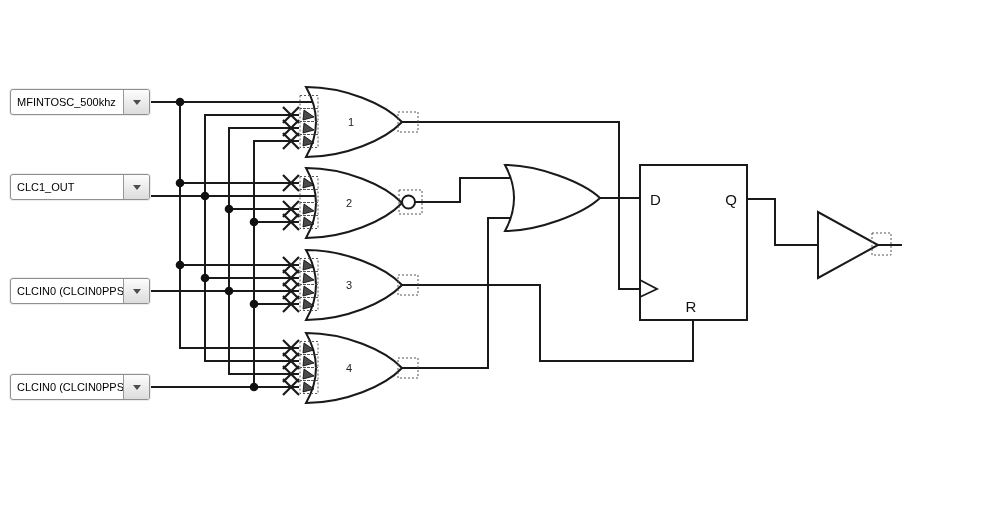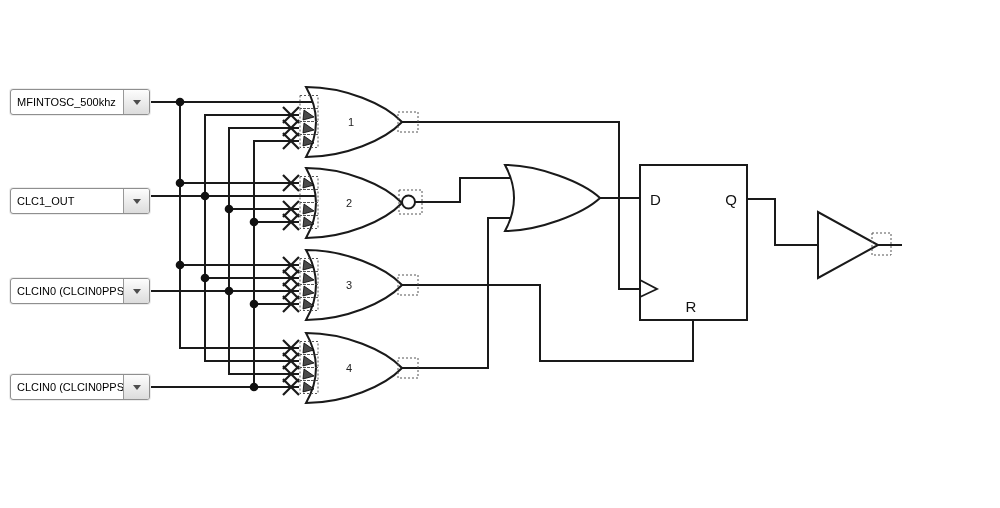--- a/index.html
+++ b/index.html
@@ -141,21 +141,21 @@
     <path class="gate" d="M818 212 L818 278 L878 245 Z"></path>
     <rect class="selbox" x="872" y="233" width="19" height="22"></rect>
   </svg>
 
   <div class="combo" style="top:89px;">
     <span class="val">MFINTOSC_500khz</span>
     <span class="btn">
       <span class="arrow"></span>
     </span>
   </div>
-  <div class="combo" style="top:188px;">
+  <div class="combo" style="top:174px;">
     <span class="val">CLC1_OUT</span>
     <span class="btn">
       <span class="arrow"></span>
     </span>
   </div>
   <div class="combo" style="top:278px;">
     <span class="val">CLCIN0 (CLCIN0PPS)</span>
     <span class="btn">
       <span class="arrow"></span>
     </span>

